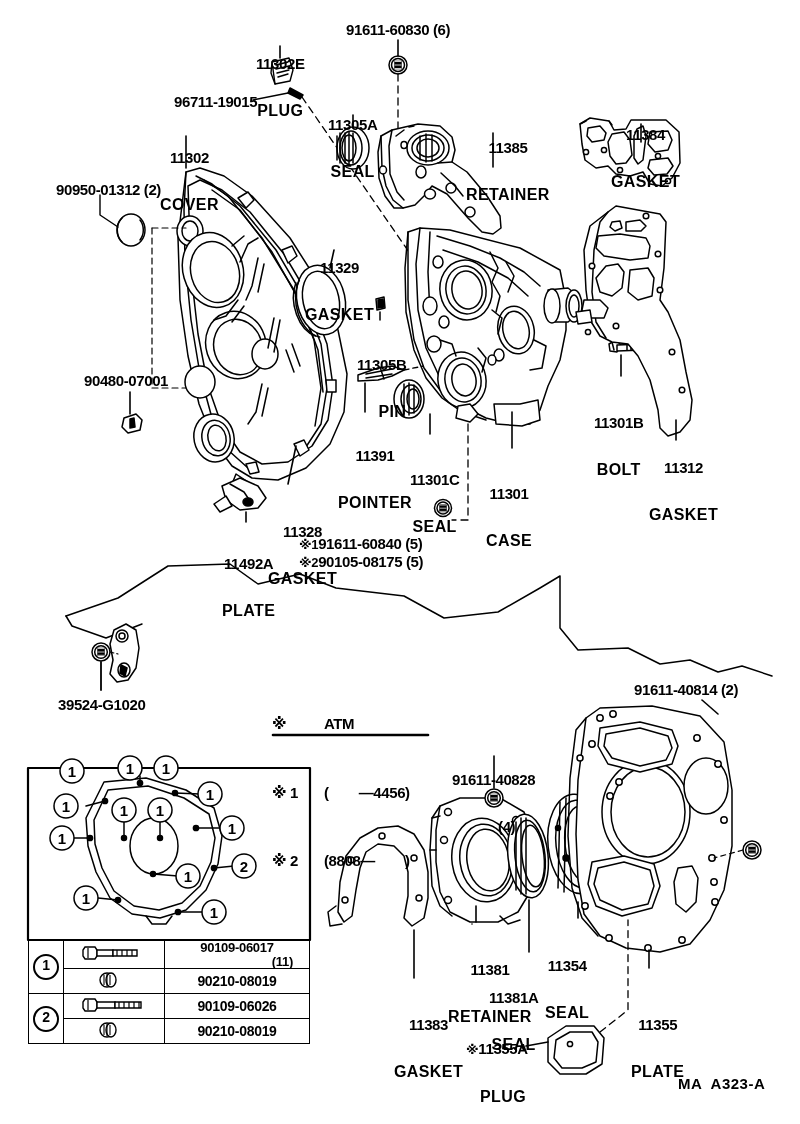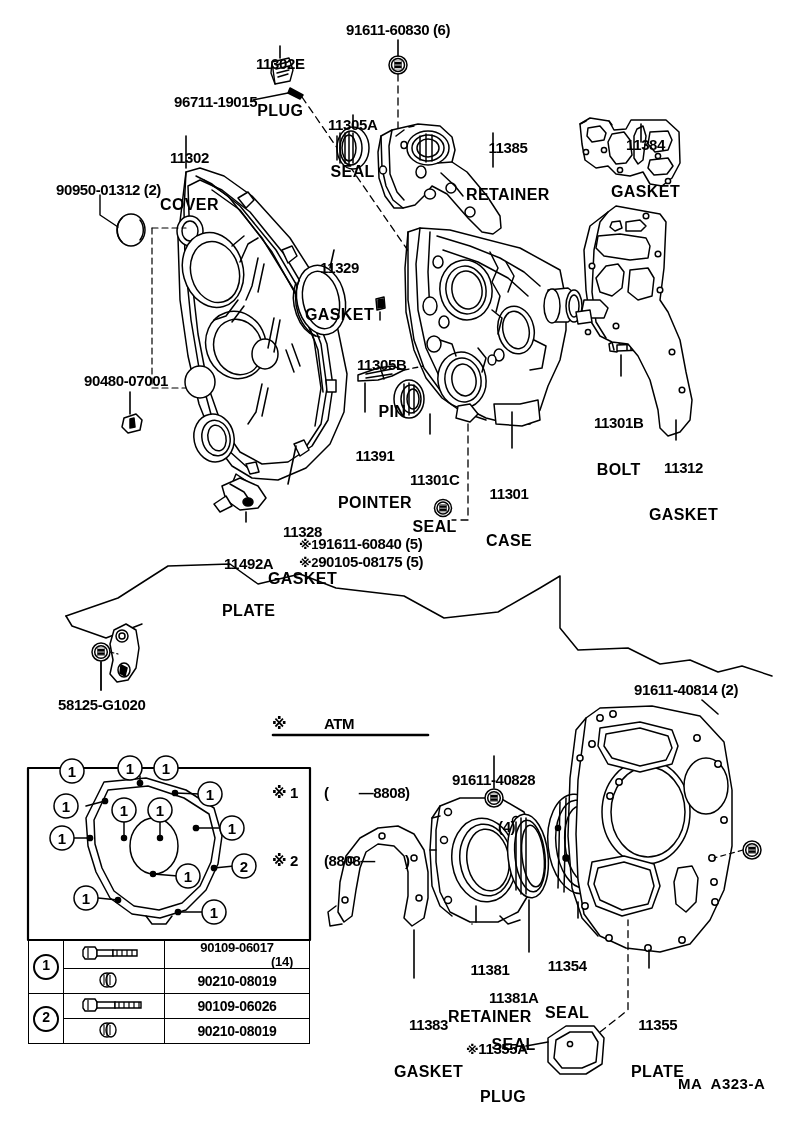--- a/index.html
+++ b/index.html
@@ -524,21 +524,21 @@
 <div class="lbl ctr" style="left:328px;top:85px;">
   <div class="pn">11305A</div>
   <div class="sub">SEAL</div>
 </div>
 
 <div class="lbl ctr" style="left:466px;top:108px;">
   <div class="pn">11385</div>
   <div class="sub">RETAINER</div>
 </div>
 
-<div class="lbl ctr" style="left:611px;top:105px;">
+<div class="lbl ctr" style="left:611px;top:95px;">
   <div class="pn">11384</div>
   <div class="sub">GASKET</div>
 </div>
 
 <div class="lbl pn" style="left:174px;top:94px;">96711-19015</div>
 
 <div class="lbl ctr" style="left:160px;top:118px;">
   <div class="pn">11302</div>
   <div class="sub">COVER</div>
 </div>
@@ -592,25 +592,25 @@
   <div class="sub">PLATE</div>
 </div>
 
 <div class="lbl" style="left:290px;top:520px;">
   <span class="small">※1</span><span class="pn">91611-60840 (5)</span>
 </div>
 <div class="lbl" style="left:290px;top:538px;">
   <span class="small">※2</span><span class="pn">90105-08175 (5)</span>
 </div>
 
-<div class="lbl pn" style="left:58px;top:697px;">58125-G1020</div>
+<div class="lbl pn" style="left:58px;top:697px;">39524-G1020</div>
 
 <div class="lbl" style="left:272px;top:668px;line-height:1.42;">
   <div><span class="pn" style="display:inline-block;width:52px;">※</span><span class="pn">ATM</span></div>
-  <div><span class="pn" style="display:inline-block;width:52px;">※ 1</span><span class="pn">(        —8808)</span></div>
+  <div><span class="pn" style="display:inline-block;width:52px;">※ 1</span><span class="pn">(        —4456)</span></div>
   <div><span class="pn" style="display:inline-block;width:52px;">※ 2</span><span class="pn">(8808—        )</span></div>
 </div>
 
 <div class="lbl" style="left:452px;top:740px;">
   <div class="pn">91611-40828</div>
   <div class="pn" style="text-align:right;padding-right:20px;">(4)</div>
 </div>
 
 <div class="lbl pn" style="left:634px;top:682px;">91611-40814 (2)</div>
 
@@ -661,21 +661,21 @@
         </g>
         <g stroke="#000" stroke-width="1.2">
           <path d="M40,5 L40,11 M45,5 L45,11 M50,5 L50,11 M55,5 L55,11"></path>
           <path d="M11,3 L11,13"></path>
         </g>
       </svg>
     </td>
     <td class="pncell">
       <div class="pn11">
         <span>90109-06017</span>
-        <i>(14)</i>
+        <i>(11)</i>
       </div>
     </td>
   </tr>
   <tr>
     <td class="iconcell">
       <svg width="74" height="16" viewBox="0 0 74 16">
         <g fill="#fff" stroke="#000" stroke-width="1.4">
           <ellipse cx="30" cy="8" rx="7" ry="7"></ellipse>
           <ellipse cx="34" cy="8" rx="5" ry="7"></ellipse>
         </g>

